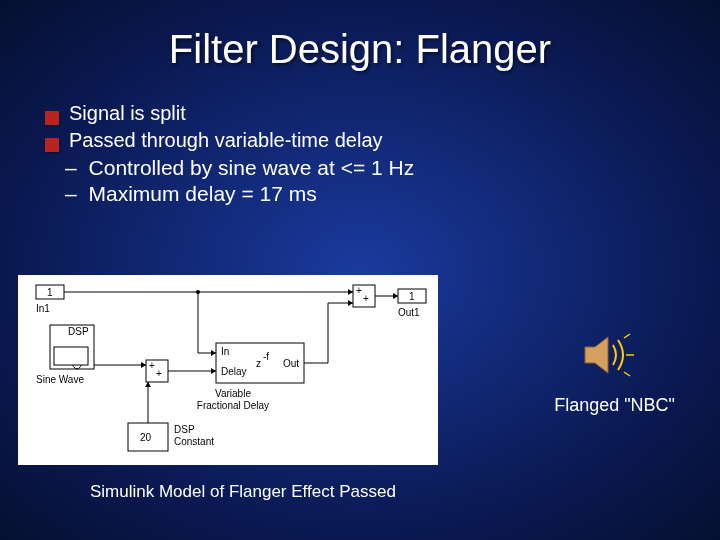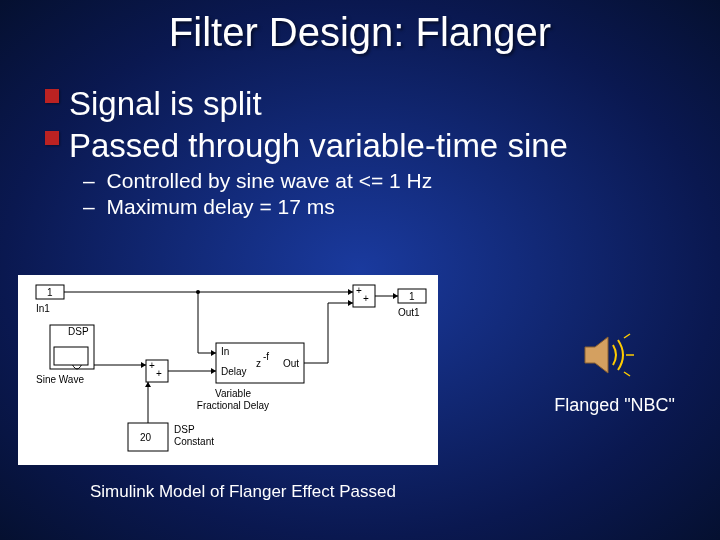--- a/index.html
+++ b/index.html
@@ -10,45 +10,45 @@
     font-family: Arial, Helvetica, sans-serif;
     color: #fff;
     overflow: hidden;
     position: relative;
   }
   .title {
     text-align: center;
     font-size: 40px;
     font-weight: normal;
     color: #fff;
-    padding-top: 10px;
+    padding-top: 27px;
     text-shadow: 2px 2px 3px rgba(0,0,0,0.5);
   }
   .content {
     padding: 30px 45px 0 45px;
   }
   .bullet-item {
     display: flex;
-    align-items: flex-start;
-    font-size: 33px;
+    align-items: center;
+    font-size: 20px;
     margin-bottom: 4px;
   }
   .bullet-marker {
     width: 14px;
     height: 14px;
     background: #b22;
     margin-right: 10px;
     flex-shrink: 0;
     box-shadow: 1px 1px 2px rgba(0,0,0,0.4);
     position: relative;
     top: 4px;
   }
   .sub-item {
     font-size: 21px;
-    margin-left: 38px;
+    margin-left: 20px;
     margin-top: 2px;
   }
   .dash { margin-right: 6px; }
   .diagram {
     position: absolute;
     left: 18px;
     top: 275px;
     width: 420px;
     height: 190px;
     background: #fff;
@@ -86,21 +86,21 @@
 
 <div class="title">Filter Design: Flanger</div>
 
 <div class="content">
   <div class="bullet-item">
     <span class="bullet-marker"></span>
     <span>Signal is split</span>
   </div>
   <div class="bullet-item">
     <span class="bullet-marker"></span>
-    <span>Passed through variable-time sine</span>
+    <span>Passed through variable-time delay</span>
   </div>
   <div class="sub-item">
     <span class="dash">–</span>
     <span>Controlled by sine wave at &lt;= 1 Hz</span>
   </div>
   <div class="sub-item">
     <span class="dash">–</span>
     <span>Maximum delay = 17 ms</span>
   </div>
 </div>

